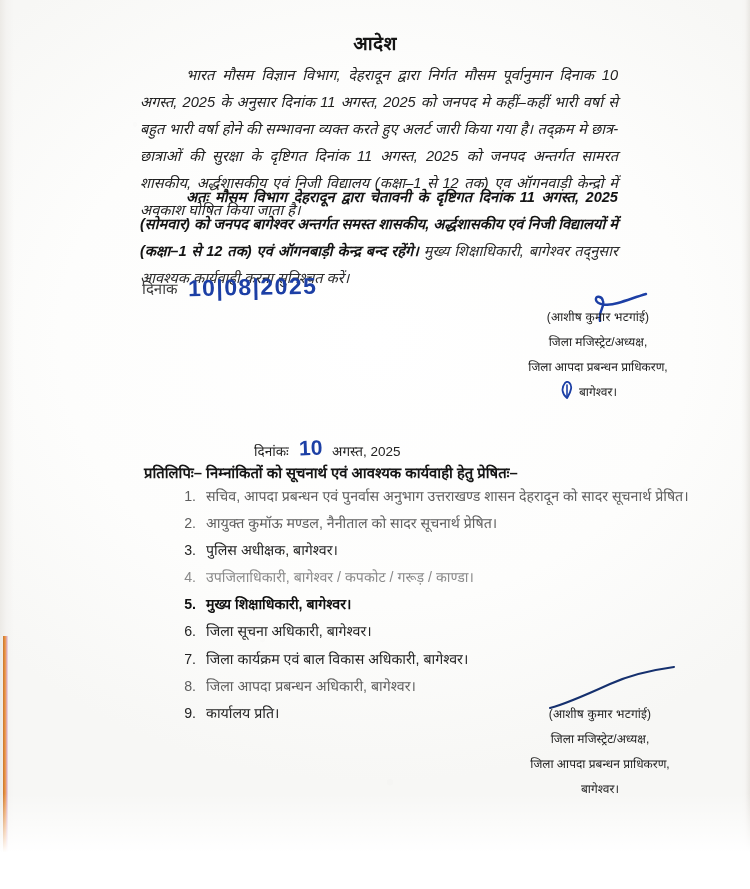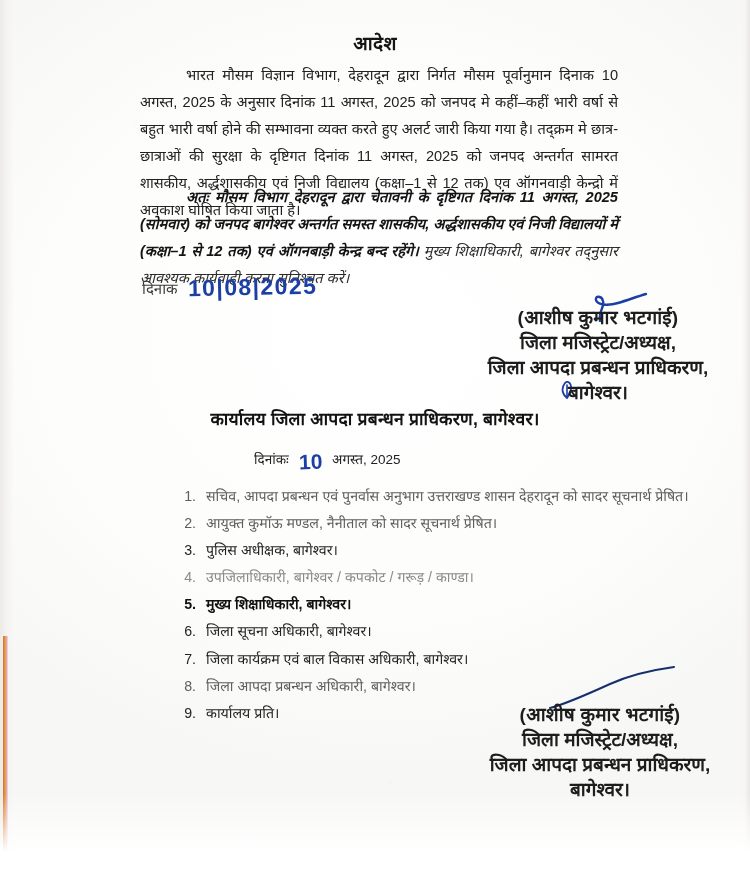--- a/index.html
+++ b/index.html
@@ -89,21 +89,21 @@
   .para {
     position: absolute;
     left: 140px;
     width: 478px;
     font-size: 14.6px;
     line-height: 27px;
     text-align: justify;
     text-justify: inter-word;
     color: #212121;
   }
-  .para.p1 { top: 62px; }
+  .para.p1 { top: 62px; font-style: italic; }
   .para.p2 { top: 184px; font-weight: 700; color: #141414; font-style: italic; }
   .para .indent { display: inline-block; width: 46px; }
   .soft { font-weight: 400; color: #2a2a2a; }
   .line-light {
     position: absolute;
     left: 176px;
     width: 450px;
     top: 243px;
     font-size: 14px;
     line-height: 24px;
@@ -127,25 +127,24 @@
     color: #1c3fa5;
     font-style: normal;
     transform: rotate(-1.2deg);
     display: inline-block;
   }
 
   
   .sig-block {
     position: absolute;
     text-align: center;
-    font-size: 19px;
+    font-size: 12px;
     line-height: 25px;
     color: #1d1d1d;
     width: 260px;
-    font-weight: bold;
   }
   .sig-block .nm { letter-spacing: .2px; }
   .sig-top { left: 468px; top: 305px; }
   .sig-bottom { left: 470px; top: 702px; }
 
   .sig-scribble-1 {
     position: absolute;
     left: 578px;
     top: 292px;
     width: 70px;
@@ -198,26 +197,25 @@
     font-weight: 600;
     letter-spacing: .8px;
     transform: rotate(-1deg);
     display: inline-block;
     margin: 0 2px;
   }
   .ref-row .ref-rest { color: #555; }
   .ref-row .ref-right {
     margin-left: 86px;
     display: flex;
-    align-items: flex-start;
+    align-items: flex-end;
     gap: 10px;
     white-space: nowrap;
     color: #222;
     font-size: 13.5px;
-    margin-top: 14px;
   }
   .ref-row .ref-day {
     font-size: 21px;
     color: #1c3fa5;
     font-weight: 600;
     transform: rotate(-2deg);
     display: inline-block;
   }
 
   .copy-to {
@@ -277,30 +275,30 @@
       <path d="M8 16 L8 4" stroke="#1c3fa5" stroke-width="1.6" stroke-linecap="round"></path>
     </svg>
 
     <div class="sig-block sig-top">
       <div class="nm">(आशीष कुमार भटगांई)</div>
       <div>जिला मजिस्ट्रेट/अध्यक्ष,</div>
       <div>जिला आपदा प्रबन्धन प्राधिकरण,</div>
       <div>बागेश्वर।</div>
     </div>
 
-    <div class="office-title">कार्यालय जिला आपदा प्रबन्धन प्राधिकरण, बागेश्वर।</div>
 
     <div class="ref-row">
       <span class="ref-right">
         <span>दिनांकः</span>
         <span class="ref-day">10</span>
         <span>अगस्त, 2025</span>
       </span>
     </div>
 
+    <div class="copy-to">प्रतिलिपिः– निम्नांकितों को सूचनार्थ एवं आवश्यक कार्यवाही हेतु प्रेषितः–</div>
 
     <ol class="recipients">
       <li class="faint">सचिव, आपदा प्रबन्धन एवं पुनर्वास अनुभाग उत्तराखण्ड शासन देहरादून को सादर सूचनार्थ प्रेषित।</li>
       <li class="faint">आयुक्त कुमॉऊ मण्डल, नैनीताल को सादर सूचनार्थ प्रेषित।</li>
       <li>पुलिस अधीक्षक, बागेश्वर।</li>
       <li class="faded">उपजिलाधिकारी, बागेश्वर / कपकोट / गरूड़ / काण्डा।</li>
       <li class="dark">मुख्य शिक्षाधिकारी, बागेश्वर।</li>
       <li>जिला सूचना अधिकारी, बागेश्वर।</li>
       <li>जिला कार्यक्रम एवं बाल विकास अधिकारी, बागेश्वर।</li>
       <li class="faint">जिला आपदा प्रबन्धन अधिकारी, बागेश्वर।</li>

